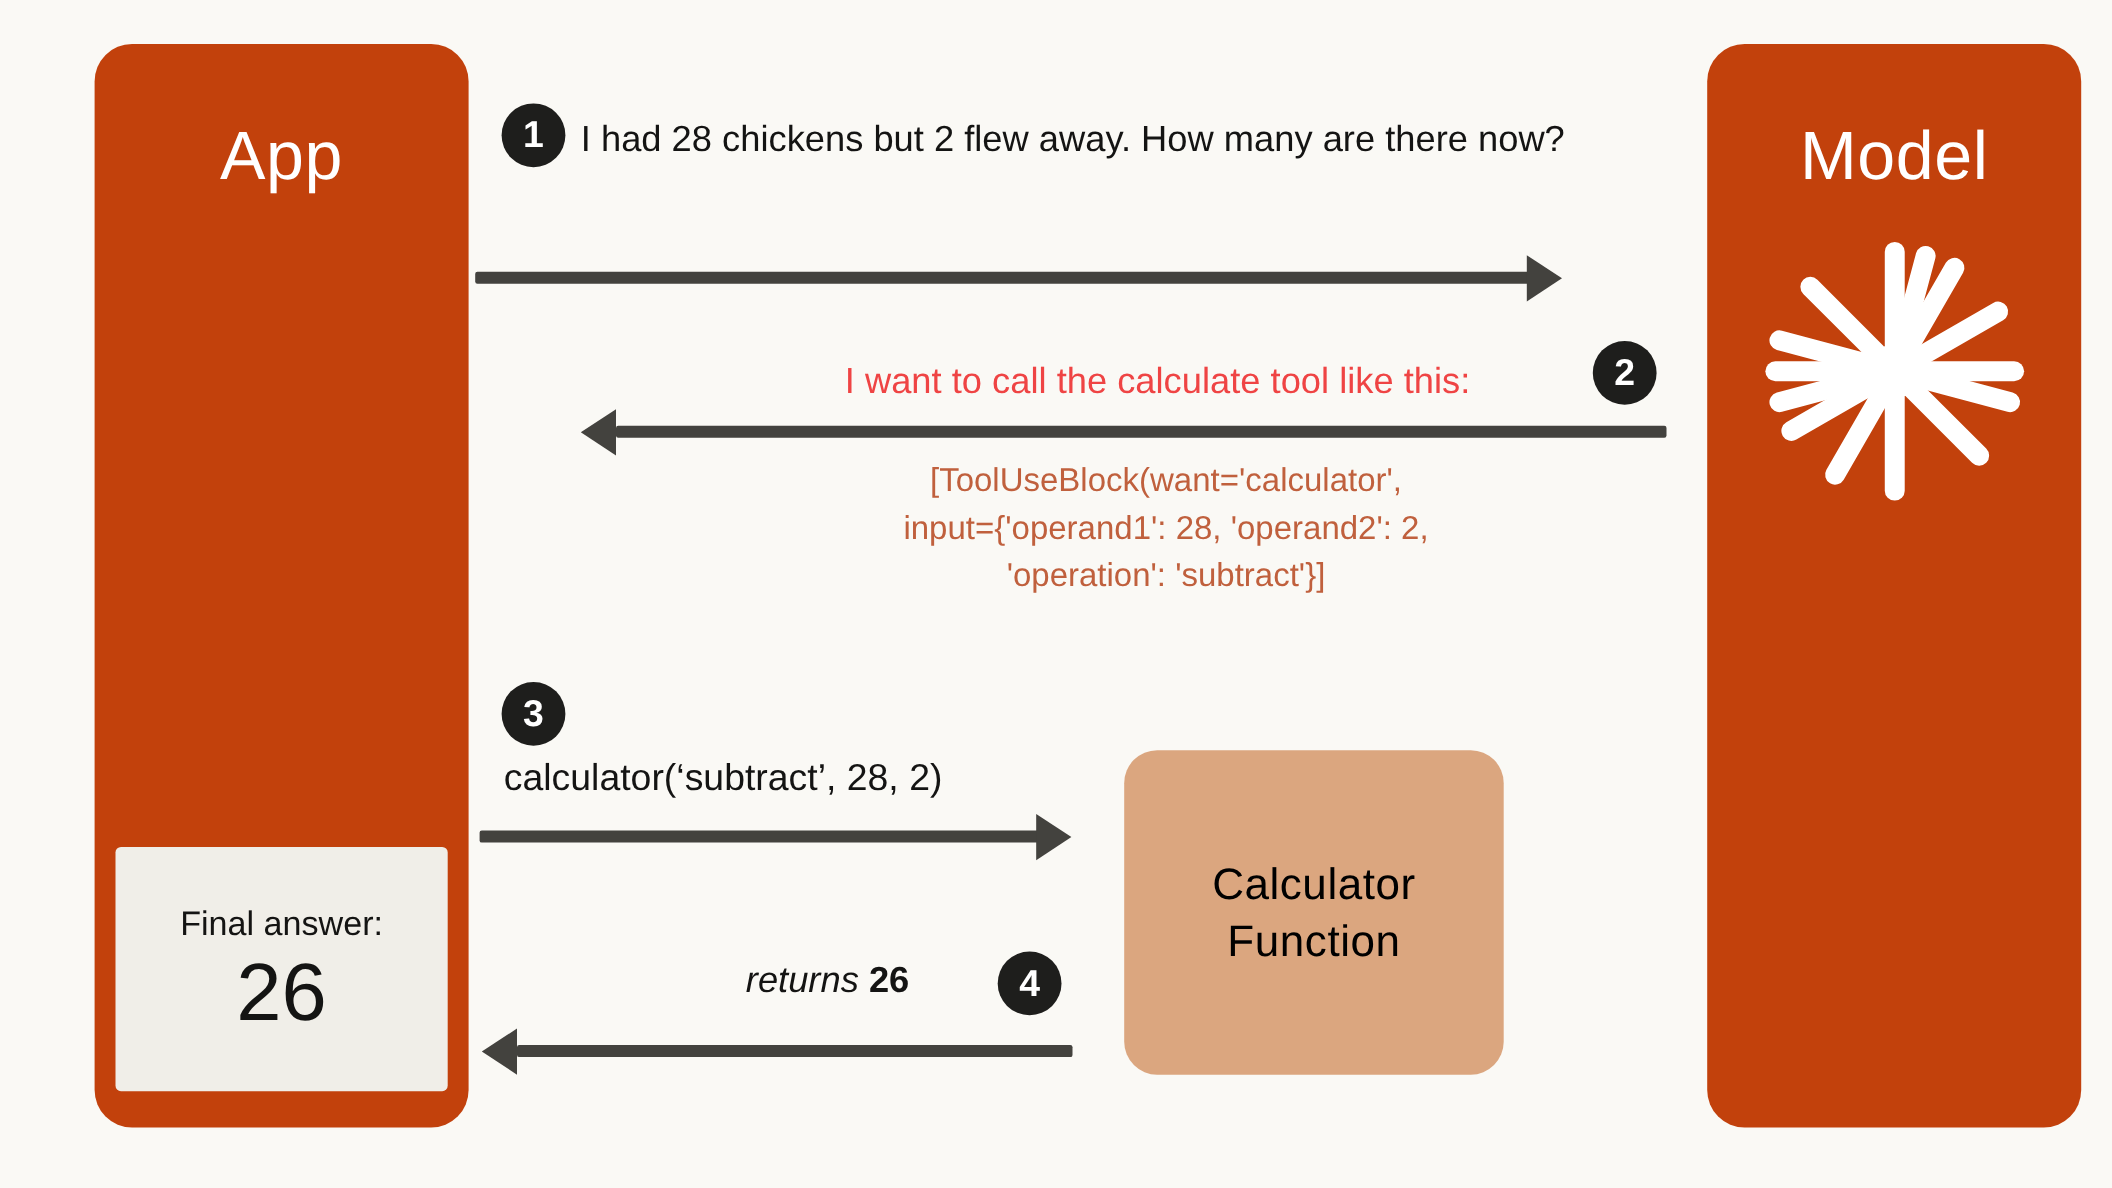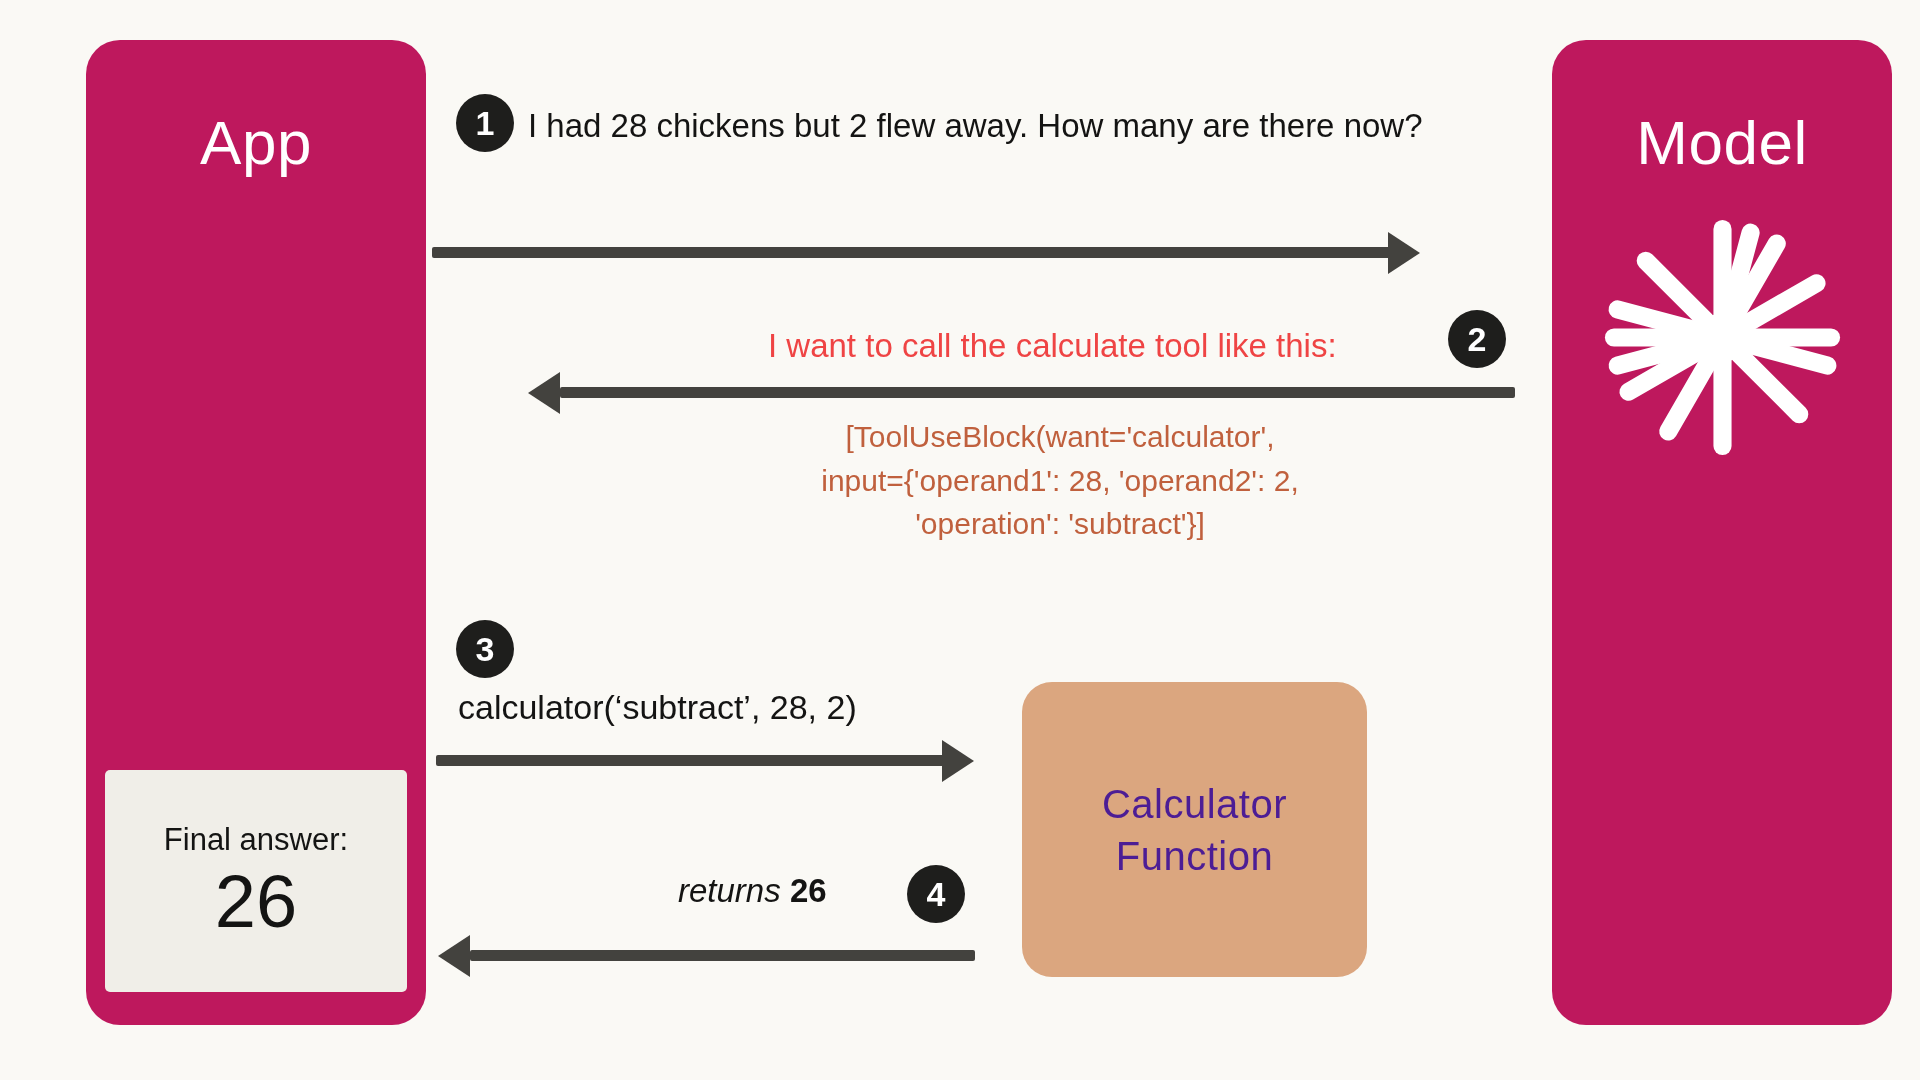--- a/index.html
+++ b/index.html
@@ -13,21 +13,21 @@
     height: 1080px;
     background: #FAF9F5;
     overflow: hidden;
     font-family: "Liberation Sans", sans-serif;
     color: #141413;
   }
 
   
   .panel {
     position: absolute;
-    background: #be185d;
+    background: #c2410c;
     border-radius: 34px;
     display: flex;
     flex-direction: column;
     align-items: center;
   }
   .panel-title {
     color: #FFFFFF;
     font-size: 62px;
     font-weight: 400;
     letter-spacing: 0.5px;
@@ -94,21 +94,21 @@
     height: 295px;
     background: #DBA67F;
     border-radius: 30px;
     display: flex;
     flex-direction: column;
     align-items: center;
     justify-content: center;
     text-align: center;
   }
   #calculator-box .cb-line {
-    color: #4c1d95;
+    color: #000000;
     font-size: 40px;
     line-height: 1.3;
     letter-spacing: 0.5px;
   }
 
   
   .step-badge {
     position: absolute;
     width: 58px;
     height: 58px;

